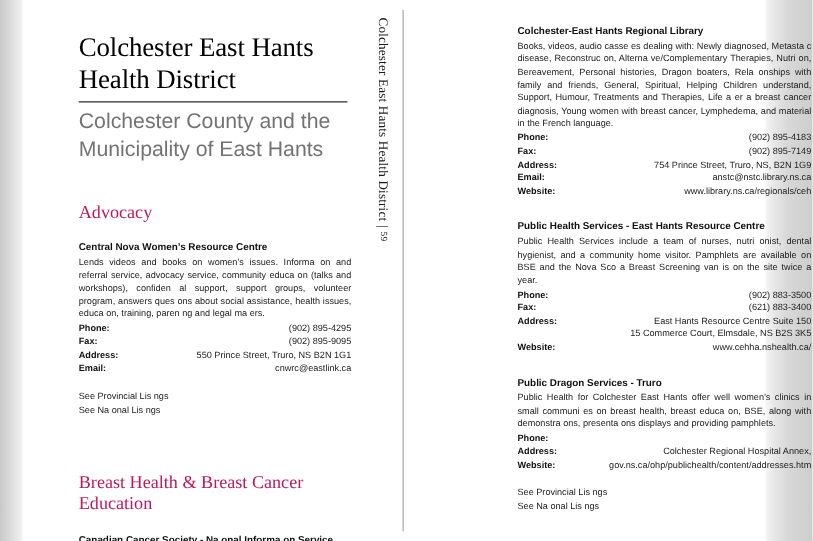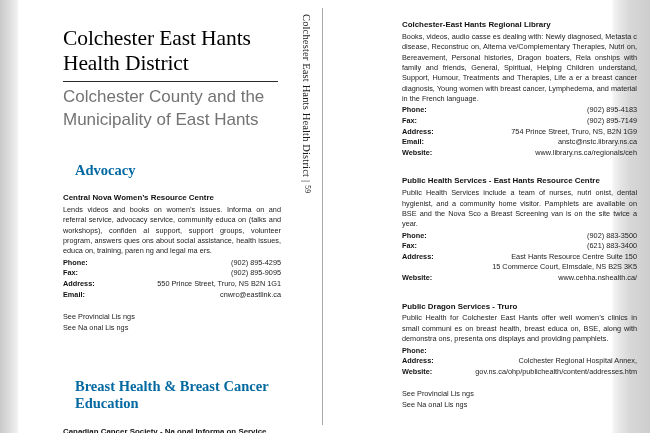--- a/index.html
+++ b/index.html
@@ -99,24 +99,23 @@
     font-family: Liberation Sans, sans-serif;
     font-size: 17px;
     line-height: 1.35;
     color: #737373;
     font-weight: normal;
   }
 
   .section-head {
     font-family: "Liberation Serif", serif;
     font-size: 14.5px;
-    font-weight: bold;
-    color: #0369a1;
+    font-weight: normal;
+    color: #be185d;
     line-height: 1.2;
-    margin-left: 12px;
   }
   .sec-advocacy { margin-top: 30px; }
   .sec-breast   { margin-top: 44px; }
 
   
   .entry { margin-top: 14px; }
   .entry-title {
     font-size: 7.9px;
     font-weight: bold;
     color: #111;
@@ -151,21 +150,21 @@
     margin-top: 12px;
     font-size: 7.3px;
     line-height: 1.5;
     color: #1c1c1c;
   }
   .see-links div { white-space: nowrap; }
 
   
   .rp-body {
     position: absolute;
-    left: 80px;
+    left: 92px;
     top: 20px;
     width: 235px;
   }
   .rp-body .entry:first-child { margin-top: 0; }
   .rp-body .entry { margin-top: 18px; }
 </style>
 </head>
 <body>
 
 <div class="spread">

